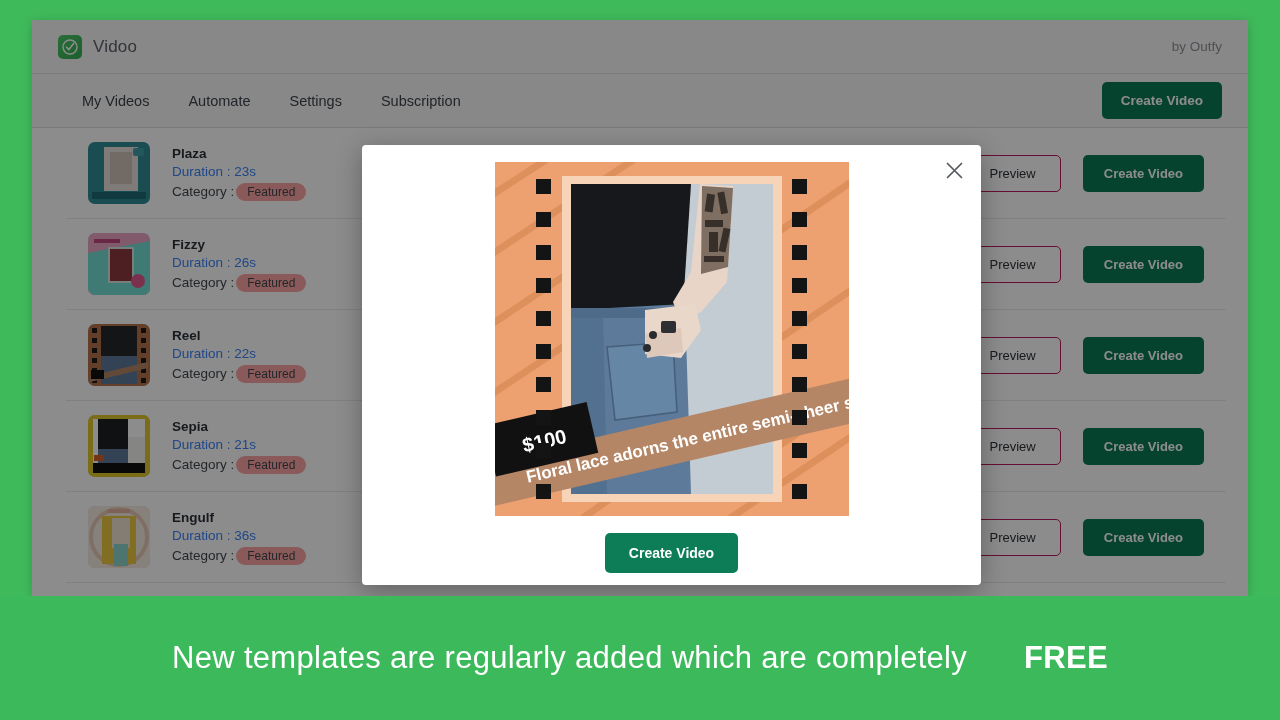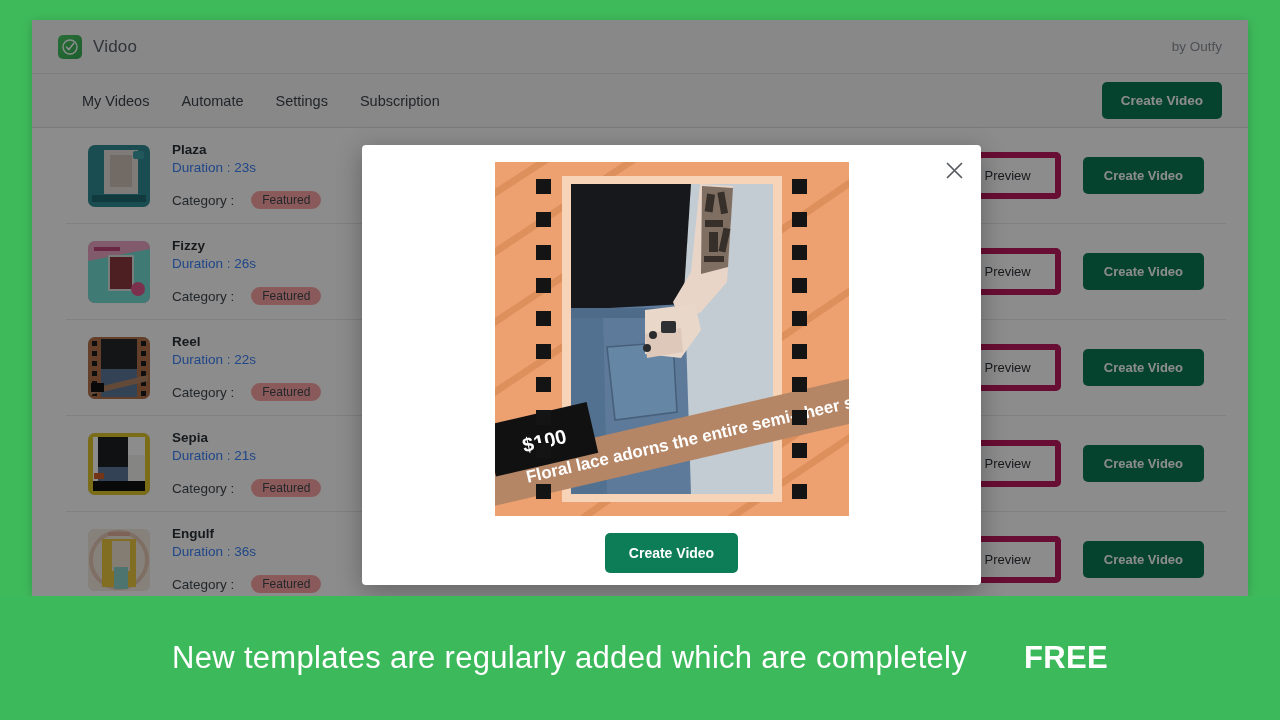--- a/index.html
+++ b/index.html
@@ -43,21 +43,21 @@
   .byline { font-size:13.5px; color:#8d9298; }
 
   
   #app-nav {
     height:54px;
     background:#f7f7f8;
     border-bottom:1px solid #dedee1;
     display:flex; align-items:center;
     padding:0 26px;
   }
-  .nav-items { display:flex; gap:28px; margin-left:22px; }
+  .nav-items { display:flex; gap:35px; margin-left:22px; }
   .nav-item {
     font-size:14.5px; color:#3e444b; cursor:pointer;
     padding:4px 2px;
   }
   .nav-spacer { flex:1; }
   .btn-primary {
     background:#0c7a55; color:#fff;
     font-size:13.5px; font-weight:bold;
     border:none; border-radius:5px;
     padding:11px 19px; cursor:pointer;
@@ -81,31 +81,31 @@
   .thumb {
     width:62px; height:62px; flex:none;
     border-radius:7px; overflow:hidden;
     background:#cfd3d6;
     position:relative;
   }
   .thumb svg { display:block; width:100%; height:100%; }
   .tpl-meta { width:220px; flex:none; }
   .tpl-name { font-size:13.5px; font-weight:bold; color:#2d3238; margin-bottom:3px; }
   .tpl-dur { font-size:13.5px; color:#3b82f6; margin-bottom:4px; }
-  .tpl-cat-line { font-size:13.5px; color:#41474e; display:flex; align-items:center; gap:17px;margin-top:16px; }
+  .tpl-cat-line { font-size:13.5px; color:#41474e; display:flex; align-items:center; gap:2px; }
   .chip {
     background:#fca5a5; color:#41474e;
     border-radius:10px; padding:2px 11px;
     font-size:12px;
   }
   .row-spacer { flex:1; }
   .row-actions { display:flex; align-items:center; gap:22px; flex:none; }
   .btn-outline {
     background:#fff; color:#2d3238;
-    border:6px solid #be185d; border-radius:5px;
+    border:1px solid #be185d; border-radius:5px;
     font-size:13px; padding:10px 24px; cursor:pointer;
     font-family:"Liberation Sans", sans-serif;
   }
   .btn-row-primary {
     background:#0c7a55; color:#fff;
     border:none; border-radius:5px;
     font-size:13px; font-weight:bold;
     padding:11px 21px; cursor:pointer;
     font-family:"Liberation Sans", sans-serif;
   }

